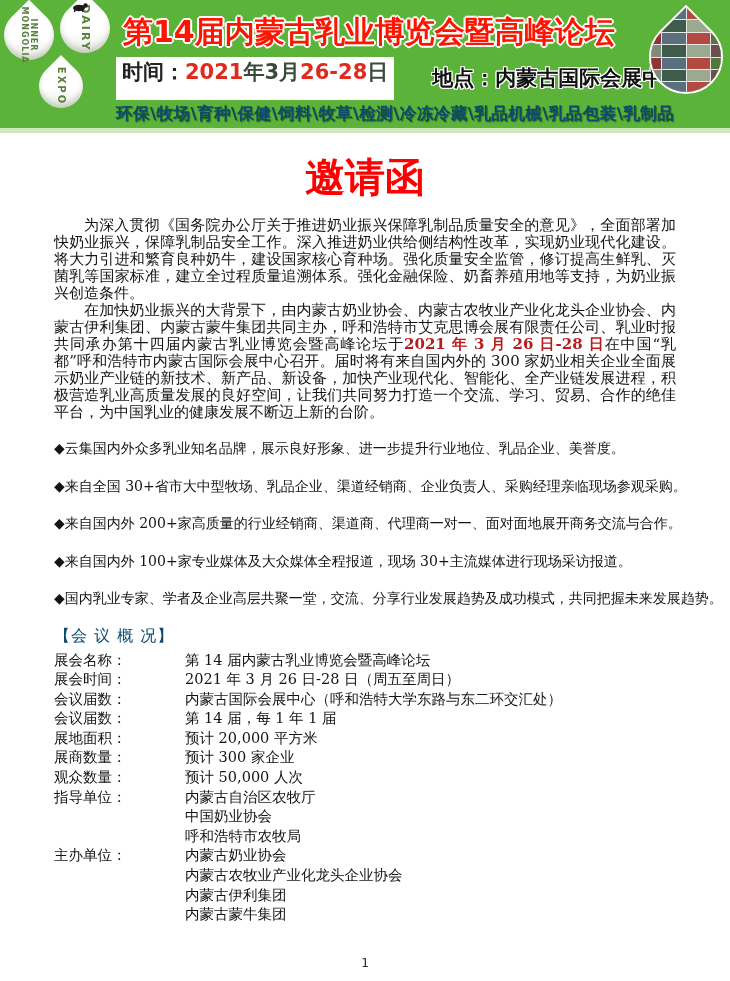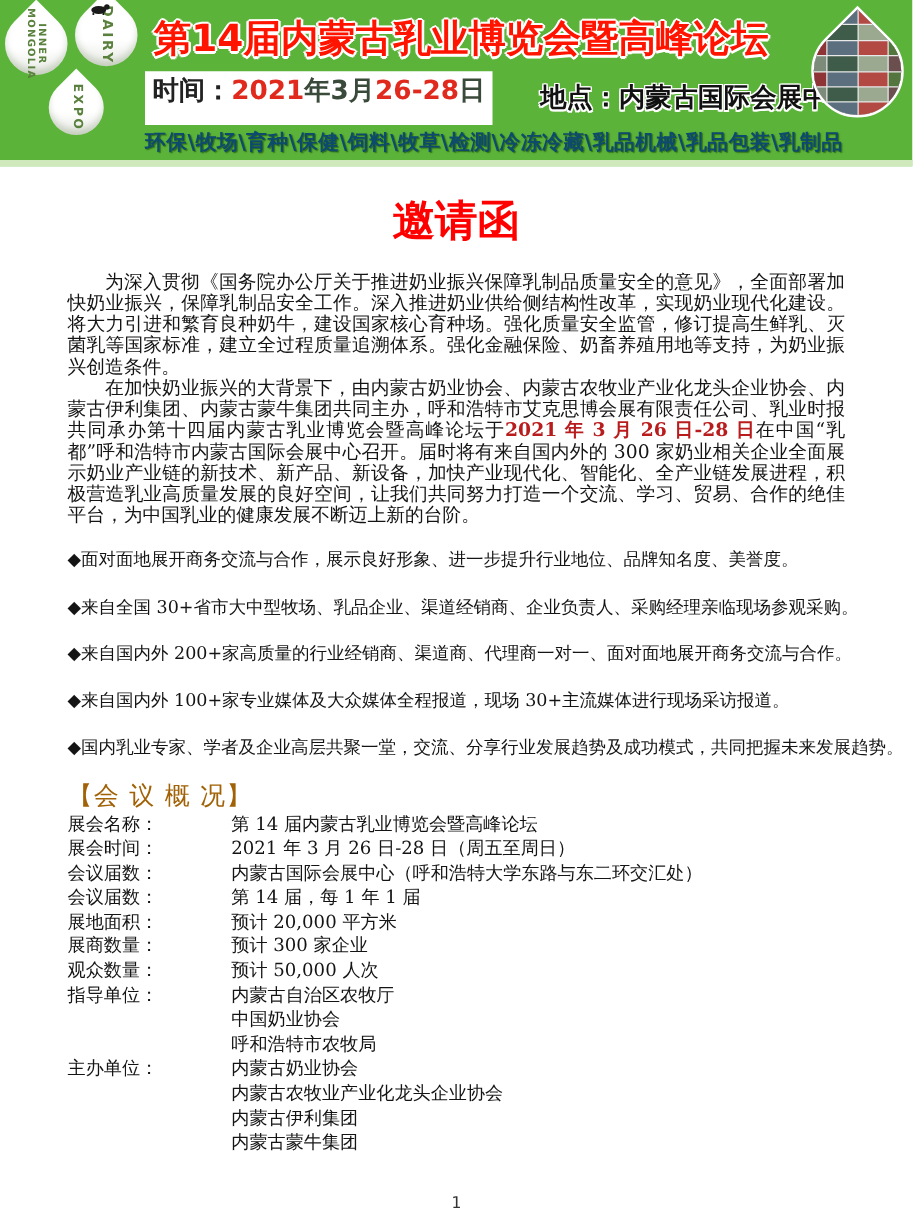--- a/index.html
+++ b/index.html
@@ -79,33 +79,33 @@
   .collage-grid div:nth-child(8n+4){background:#55753f;}
   .collage-grid div:nth-child(8n+5){background:#7d8c7a;}
   .collage-grid div:nth-child(8n+6){background:#3f5b4a;}
   .collage-grid div:nth-child(8n+7){background:#9aa98f;}
   .collage-grid div:nth-child(8n+8){background:#6b4f4f;}
 
   
   .doc { padding:0 54px; }
   .doc-title {
     text-align:center; color:#ff0000; font-family:"DejaVu Sans", sans-serif;
-    font-weight:bold; font-size:34px; line-height:40px;
+    font-weight:bold; font-size:40px; line-height:40px;
     margin-top:24px; margin-bottom:20px;
   }
   .para {
     font-size:15px; line-height:17px; text-align:justify; text-indent:2em; color:#141414;
   }
   .para .red-date { color:#b91c1c; font-weight:bold; }
   .bullets { margin-top:17px; }
   .bullet {
     font-size:14px; line-height:20px; margin-bottom:17.5px; white-space:nowrap; color:#141414;
   }
   .overview-heading {
-    color:#a16207; font-size:20px; line-height:20px; margin-top:4px; margin-bottom:5px; letter-spacing:1px;
+    color:#0c4a6e; font-size:16px; line-height:20px; margin-top:4px; margin-bottom:5px; letter-spacing:1px;
   }
   .ov-row { display:flex; font-size:14.5px; line-height:19.6px; }
   .ov-label { width:88px; flex-shrink:0; }
   .ov-value { flex:1; white-space:nowrap;margin-left:43px; }
   .page-number {
     position:absolute; left:0; width:730px; top:955px; text-align:center;
     font-size:13px; color:#333; font-family:"DejaVu Sans Mono", monospace;
   }
 </style>
 </head>
@@ -179,21 +179,21 @@
 
 <div class="doc">
 
   <div class="doc-title">邀请函</div>
 
   <p class="para">为深入贯彻《国务院办公厅关于推进奶业振兴保障乳制品质量安全的意见》，全面部署加快奶业振兴，保障乳制品安全工作。深入推进奶业供给侧结构性改革，实现奶业现代化建设。将大力引进和繁育良种奶牛，建设国家核心育种场。强化质量安全监管，修订提高生鲜乳、灭菌乳等国家标准，建立全过程质量追溯体系。强化金融保险、奶畜养殖用地等支持，为奶业振兴创造条件。</p>
 
   <p class="para"><span>在加快奶业振兴的大背景下，由内蒙古奶业协会、内蒙古农牧业产业化龙头企业协会、内蒙古伊利集团、内蒙古蒙牛集团共同主办，呼和浩特市艾克思博会展有限责任公司、乳业时报共同承办第十四届内蒙古乳业博览会暨高峰论坛于</span><span class="red-date">2021 年 3 月 26 日-28 日</span><span>在中国“乳都”呼和浩特市内蒙古国际会展中心召开。届时将有来自国内外的 300 家奶业相关企业全面展示奶业产业链的新技术、新产品、新设备，加快产业现代化、智能化、全产业链发展进程，积极营造乳业高质量发展的良好空间，让我们共同努力打造一个交流、学习、贸易、合作的绝佳平台，为中国乳业的健康发展不断迈上新的台阶。</span></p>
 
   <div class="bullets">
-    <div class="bullet">◆面对面地展开商务交流与合作，展示良好形象、进一步提升行业地位、品牌知名度、美誉度。</div>
+    <div class="bullet">◆云集国内外众多乳业知名品牌，展示良好形象、进一步提升行业地位、乳品企业、美誉度。</div>
     <div class="bullet">◆来自全国 30+省市大中型牧场、乳品企业、渠道经销商、企业负责人、采购经理亲临现场参观采购。</div>
     <div class="bullet">◆来自国内外 200+家高质量的行业经销商、渠道商、代理商一对一、面对面地展开商务交流与合作。</div>
     <div class="bullet">◆来自国内外 100+家专业媒体及大众媒体全程报道，现场 30+主流媒体进行现场采访报道。</div>
     <div class="bullet">◆国内乳业专家、学者及企业高层共聚一堂，交流、分享行业发展趋势及成功模式，共同把握未来发展趋势。</div>
   </div>
 
   <div class="overview-heading">【会 议 概 况】</div>
 
   <div>
     <div class="ov-row">

